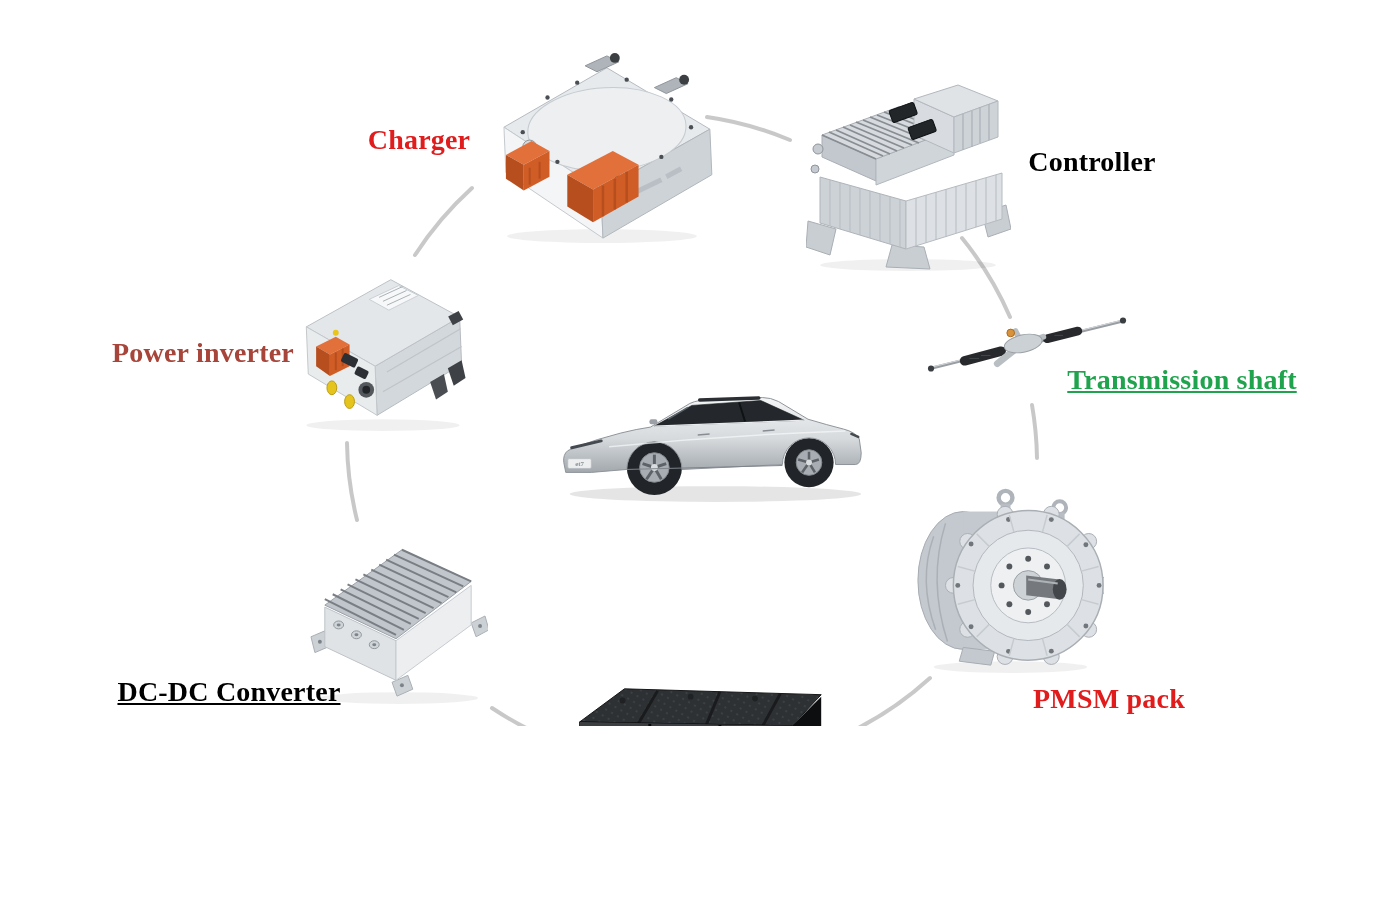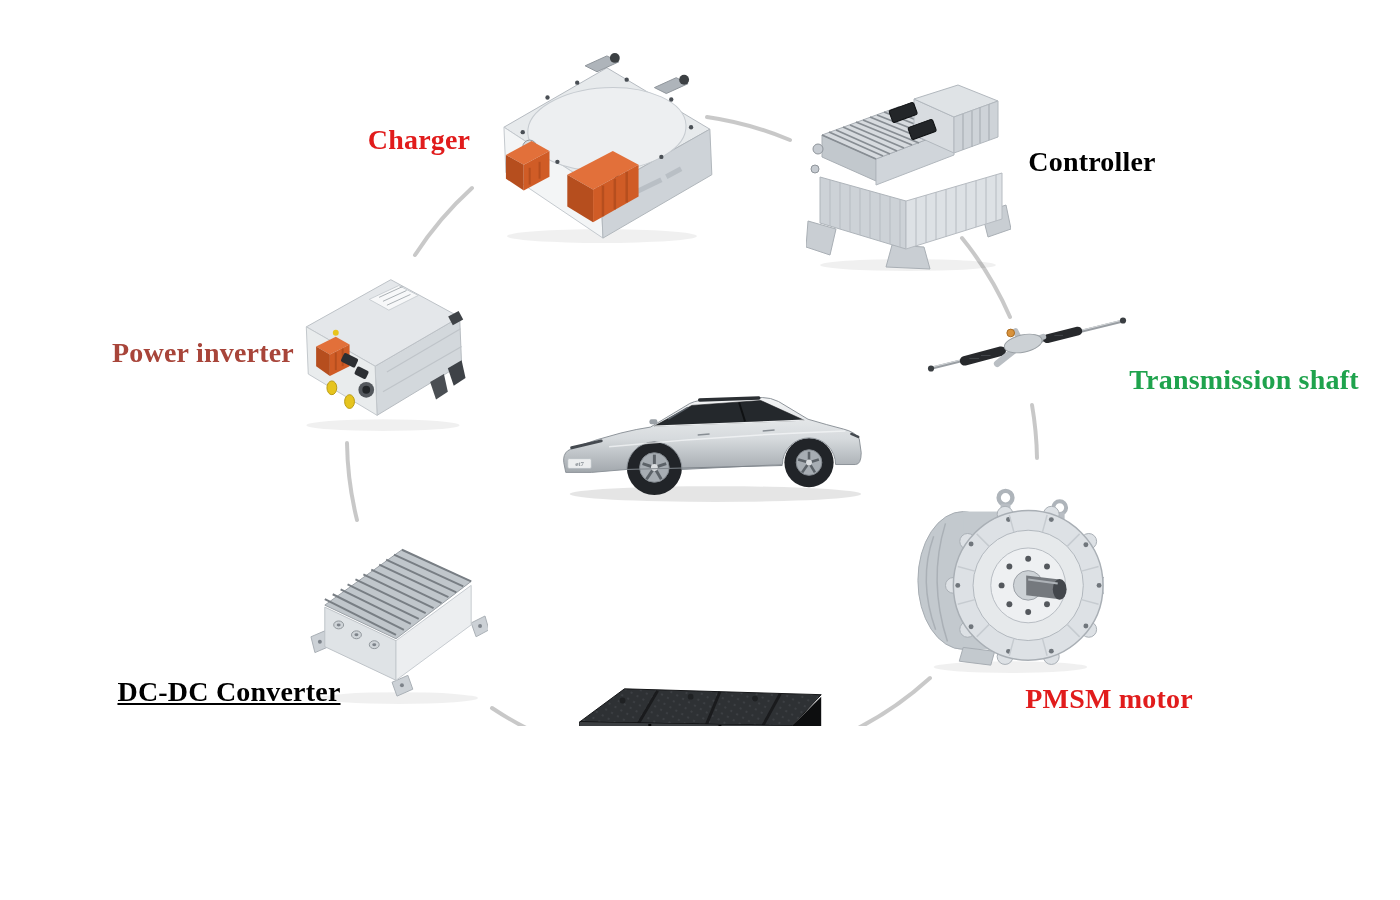--- a/index.html
+++ b/index.html
@@ -182,21 +182,21 @@
     <line x1="128" y1="32" x2="160" y2="24" stroke="#27292c" stroke-width="9" stroke-linecap="round"></line>
     <line x1="140" y1="29" x2="140" y2="28" stroke="#44484c" stroke-width="9"></line>
     <g>
       <line x1="96" y1="42" x2="76" y2="58" stroke="#b9bec3" stroke-width="7" stroke-linecap="round"></line>
       <line x1="100" y1="34" x2="95" y2="24" stroke="#b9bec3" stroke-width="6" stroke-linecap="round"></line>
       <line x1="112" y1="34" x2="124" y2="30" stroke="#b9bec3" stroke-width="6" stroke-linecap="round"></line>
       <ellipse cx="103" cy="37" rx="20" ry="9" fill="#ccd1d5" stroke="#9aa0a5" transform="rotate(-12 103 37)"></ellipse>
       <circle cx="90" cy="26" r="4" fill="#d8923c" stroke="#a86a1e"></circle>
     </g>
   </svg>
-  <div class="label c-green" style="left:1244px;top:364px;">Transmission shaft</div>
+  <div class="label c-green" style="left:1182px;top:364px;text-decoration:underline;">Transmission shaft</div>
 
   <svg class="comp" style="left:550px;top:362px;" width="325" height="143" viewBox="0 0 330 145">
     <defs>
       <linearGradient id="carGrad" x1="0" y1="0" x2="0" y2="1">
         <stop offset="0" stop-color="#f4f5f6"></stop>
         <stop offset=".55" stop-color="#d6dadd"></stop>
         <stop offset="1" stop-color="#a2a8ad"></stop>
       </linearGradient>
     </defs>
     <ellipse cx="168" cy="134" rx="148" ry="8" fill="rgba(0,0,0,0.10)"></ellipse>
@@ -345,21 +345,21 @@
           <circle cx="137.1" cy="85.9" r="3"></circle>
       </g>
       <circle cx="118" cy="105" r="15" fill="#cdd2d6" stroke="#9aa0a6"></circle>
     </g>
     <g>
       <polygon points="116,95 150,99 150,119 116,115" fill="#75797e"></polygon>
       <ellipse cx="150" cy="109" rx="7" ry="10.5" fill="#43474c"></ellipse>
       <line x1="118" y1="99" x2="148" y2="103" stroke="#aeb3b8" stroke-width="2"></line>
     </g>
   </svg>
-  <div class="label c-red" style="left:1109px;top:683px;">PMSM motor</div>
+  <div class="label c-red" style="left:1109px;top:683px;">PMSM pack</div>
 
   <svg class="comp" style="left:562px;top:683px;" width="272" height="112" viewBox="0 0 275 115">
     <defs>
       <pattern id="bmesh" width="7" height="7" patternUnits="userSpaceOnUse" patternTransform="rotate(30)">
         <rect width="7" height="7" fill="#2e3134"></rect>
         <circle cx="2" cy="2" r="1.1" fill="#3f4246"></circle>
       </pattern>
     </defs>
     <ellipse cx="126" cy="108" rx="110" ry="6" fill="rgba(0,0,0,0.15)"></ellipse>
     <polygon points="234,44 264,14 264,70 234,102" fill="#0d0e0f"></polygon>

